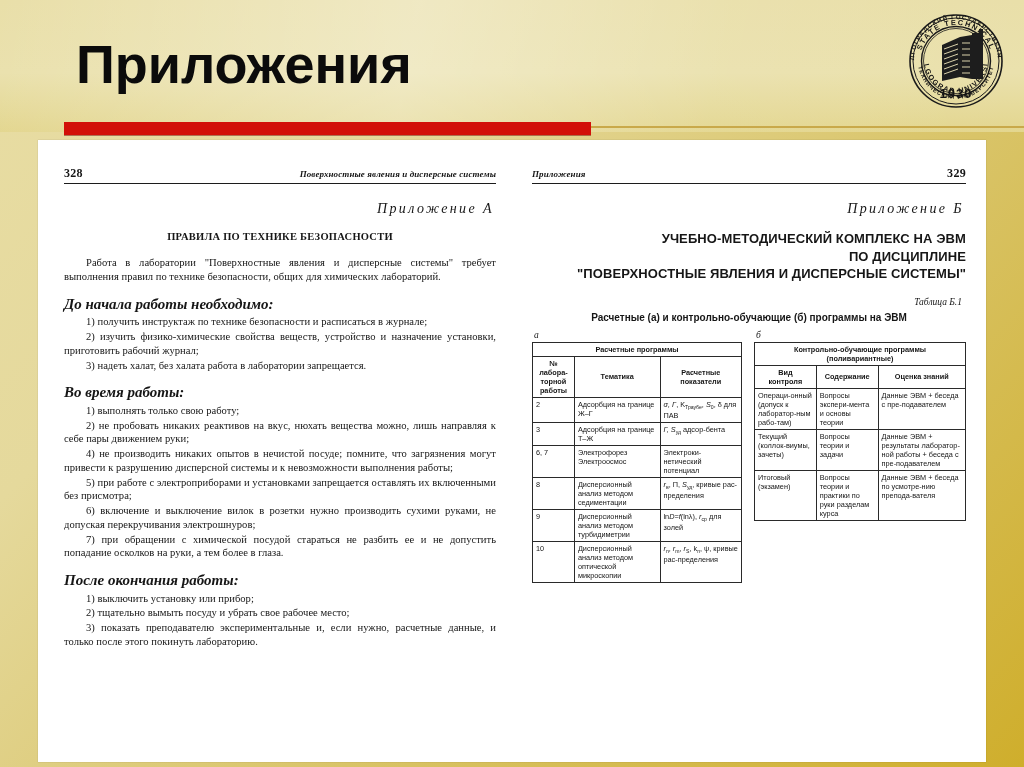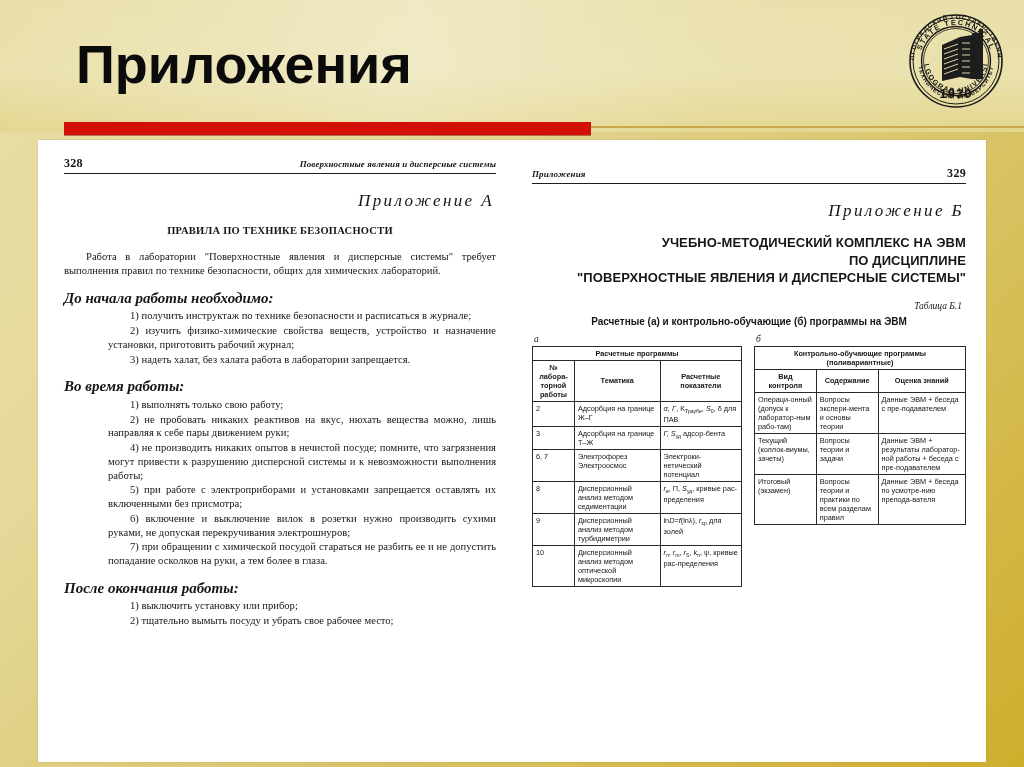--- a/index.html
+++ b/index.html
@@ -88,21 +88,21 @@
 
   .page {
     position: absolute;
     top: 0;
     height: 622px;
     color: #161616;
   }
   .page-left  { left: 0px;   width: 474px; }
   .page-right { left: 474px; width: 474px; }
 
-  .page-inner-left  { position: absolute; left: 26px; top: 16px; width: 432px; }
+  .page-inner-left  { position: absolute; left: 26px; top: 26px; width: 432px; }
   .page-inner-right { position: absolute; left: 20px; top: 26px; width: 434px; }
 
   
   .runhead {
     display: flex;
     align-items: baseline;
     font-size: 9.5px;
     border-bottom: 1.6px solid #1c1c1c;
     padding-bottom: 2px;
   }
@@ -117,21 +117,21 @@
     font-style: italic;
     font-weight: 700;
     font-size: 9px;
     letter-spacing: .1px;
   }
 
   .appendix-label {
     margin-top: 17px;
     text-align: right;
     font-style: italic;
-    font-size: 17px;
+    font-size: 14px;
     letter-spacing: 2.4px;
     padding-right: 2px;
   }
 
   .doc-h1 {
     margin-top: 13px;
     text-align: center;
     font-size: 10.5px;
     font-weight: 700;
     letter-spacing: .25px;
@@ -163,21 +163,20 @@
     margin: 1px 0 0 0;
     padding: 0;
     list-style: none;
     font-size: 10.6px;
     line-height: 1.30;
   }
   .numlist li {
     text-align: justify;
     text-indent: 22px;
     margin-top: 1px;
-    margin-left: 44px;
   }
 
   .table-caption-italic {
     margin-top: 14px;
     text-align: right;
     font-style: italic;
     font-size: 9.5px;
     padding-right: 4px;
   }
   .table-caption-bold {
@@ -324,20 +323,21 @@
           <li>4) не производить никаких опытов в нечистой посуде; помните, что загрязнения могут привести к разрушению дисперсной системы и к невозможности выполнения работы;</li>
           <li>5) при работе с электроприборами и установками запрещается оставлять их включенными без присмотра;</li>
           <li>6) включение и выключение вилок в розетки нужно производить сухими руками, не допуская перекручивания электрошнуров;</li>
           <li>7) при обращении с химической посудой стараться не разбить ее и не допустить попадание осколков на руки, а тем более в глаза.</li>
         </ul>
 
         <div class="subhead">После окончания работы:</div>
         <ul class="numlist">
           <li>1) выключить установку или прибор;</li>
           <li>2) тщательно вымыть посуду и убрать свое рабочее место;</li>
+          <li>3) показать преподавателю экспериментальные и, если нужно, расчетные данные, и только после этого покинуть лабораторию.</li>
         </ul>
 
       </div>
     </div>
 
     <div class="page page-right">
       <div class="page-inner-right">
 
         <div class="runhead right-head">
           <span class="runtitle">Приложения</span>
@@ -434,21 +434,21 @@
                   <td>Вопросы экспери-мента и основы теории</td>
                   <td>Данные ЭВМ + беседа с пре-подавателем</td>
                 </tr>
                 <tr>
                   <td>Текущий (коллок-виумы, зачеты)</td>
                   <td>Вопросы теории и задачи</td>
                   <td>Данные ЭВМ + результаты лаборатор-ной работы + беседа с пре-подавателем</td>
                 </tr>
                 <tr>
                   <td>Итоговый (экзамен)</td>
-                  <td>Вопросы теории и практики по всем разделам правил</td>
+                  <td>Вопросы теории и практики по руки разделам курса</td>
                   <td>Данные ЭВМ + беседа по усмотре-нию препода-вателя</td>
                 </tr>
               </tbody>
             </table>
           </div>
 
         </div>
       </div>
     </div>
 

